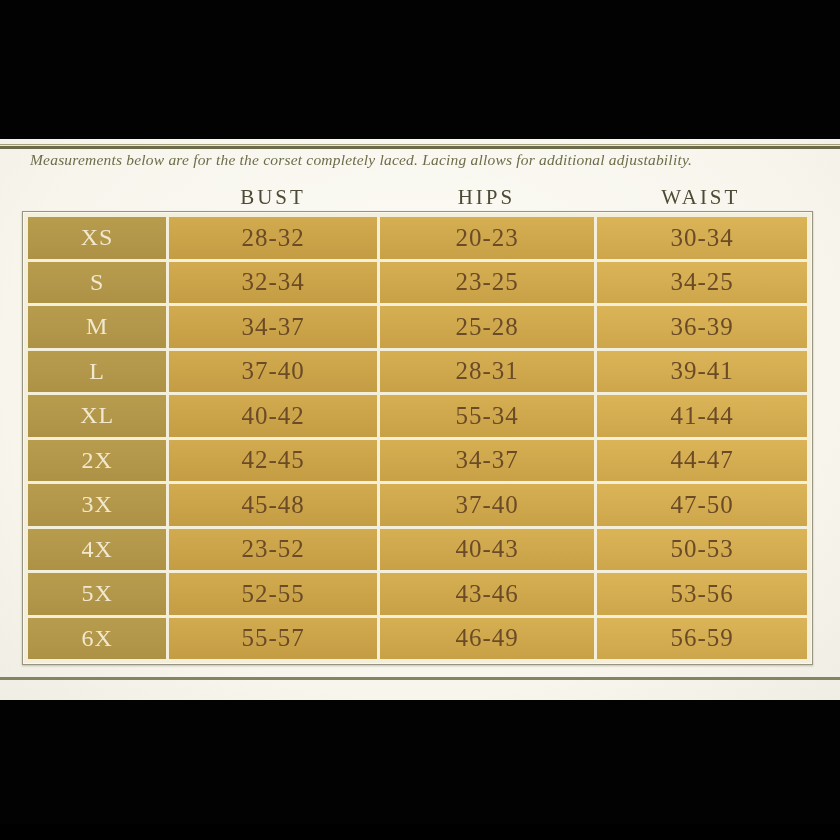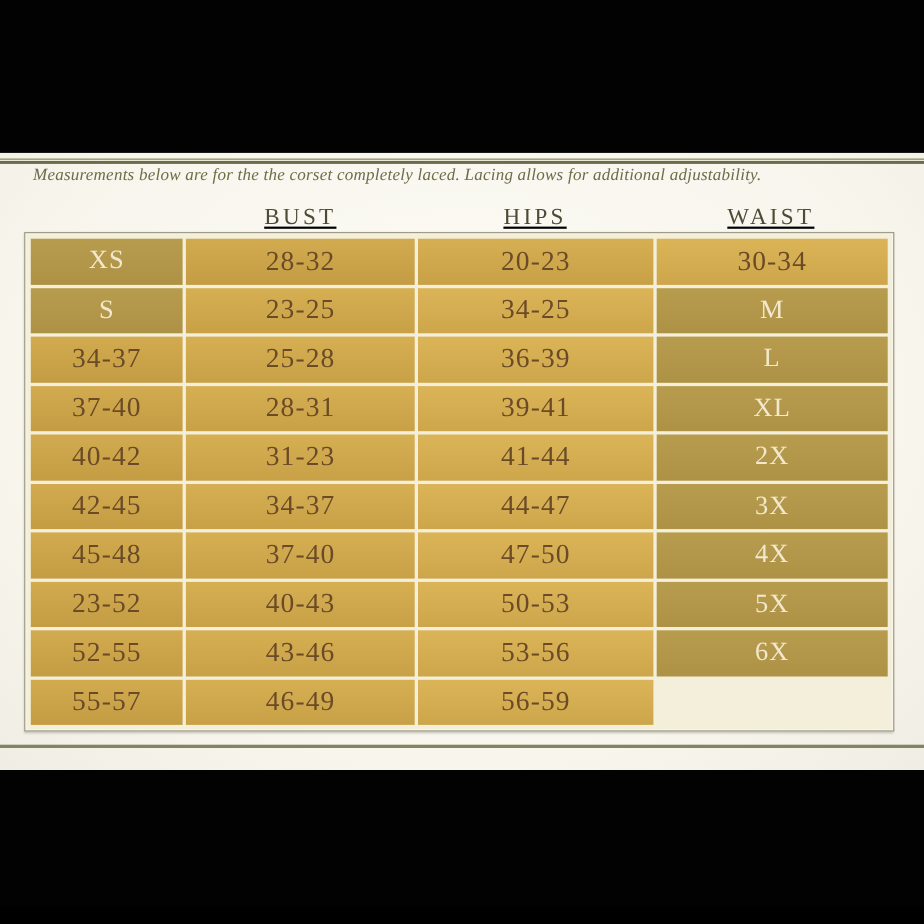--- a/index.html
+++ b/index.html
@@ -61,21 +61,20 @@
     grid-template-columns: 137fr 206fr 212fr 208fr;
   }
   .header-row {
     position: absolute;
     top: 44px;
     left: 22px;
     width: 791px;
     height: 28px;
     padding: 0 6px;
     box-sizing: border-box;
-    text-decoration: underline;
   }
   .col-header {
     display: flex;
     align-items: center;
     justify-content: center;
     font-size: 21px;
     letter-spacing: 3px;
     color: #4c4c36;
   }
 
@@ -132,33 +131,34 @@
       <div class="col-header">WAIST</div>
     </div>
 
     <div class="size-table">
       <div class="grid" id="table-grid">
           <div class="cell c0">XS</div>
           <div class="cell c1">28-32</div>
           <div class="cell c2">20-23</div>
           <div class="cell c3">30-34</div>
           <div class="cell c0">S</div>
+          <div class="cell c1">32-34</div>
           <div class="cell c2">23-25</div>
           <div class="cell c3">34-25</div>
           <div class="cell c0">M</div>
           <div class="cell c1">34-37</div>
           <div class="cell c2">25-28</div>
           <div class="cell c3">36-39</div>
           <div class="cell c0">L</div>
           <div class="cell c1">37-40</div>
           <div class="cell c2">28-31</div>
           <div class="cell c3">39-41</div>
           <div class="cell c0">XL</div>
           <div class="cell c1">40-42</div>
-          <div class="cell c2">31-23</div>
+          <div class="cell c2">55-34</div>
           <div class="cell c3">41-44</div>
           <div class="cell c0">2X</div>
           <div class="cell c1">42-45</div>
           <div class="cell c2">34-37</div>
           <div class="cell c3">44-47</div>
           <div class="cell c0">3X</div>
           <div class="cell c1">45-48</div>
           <div class="cell c2">37-40</div>
           <div class="cell c3">47-50</div>
           <div class="cell c0">4X</div>

